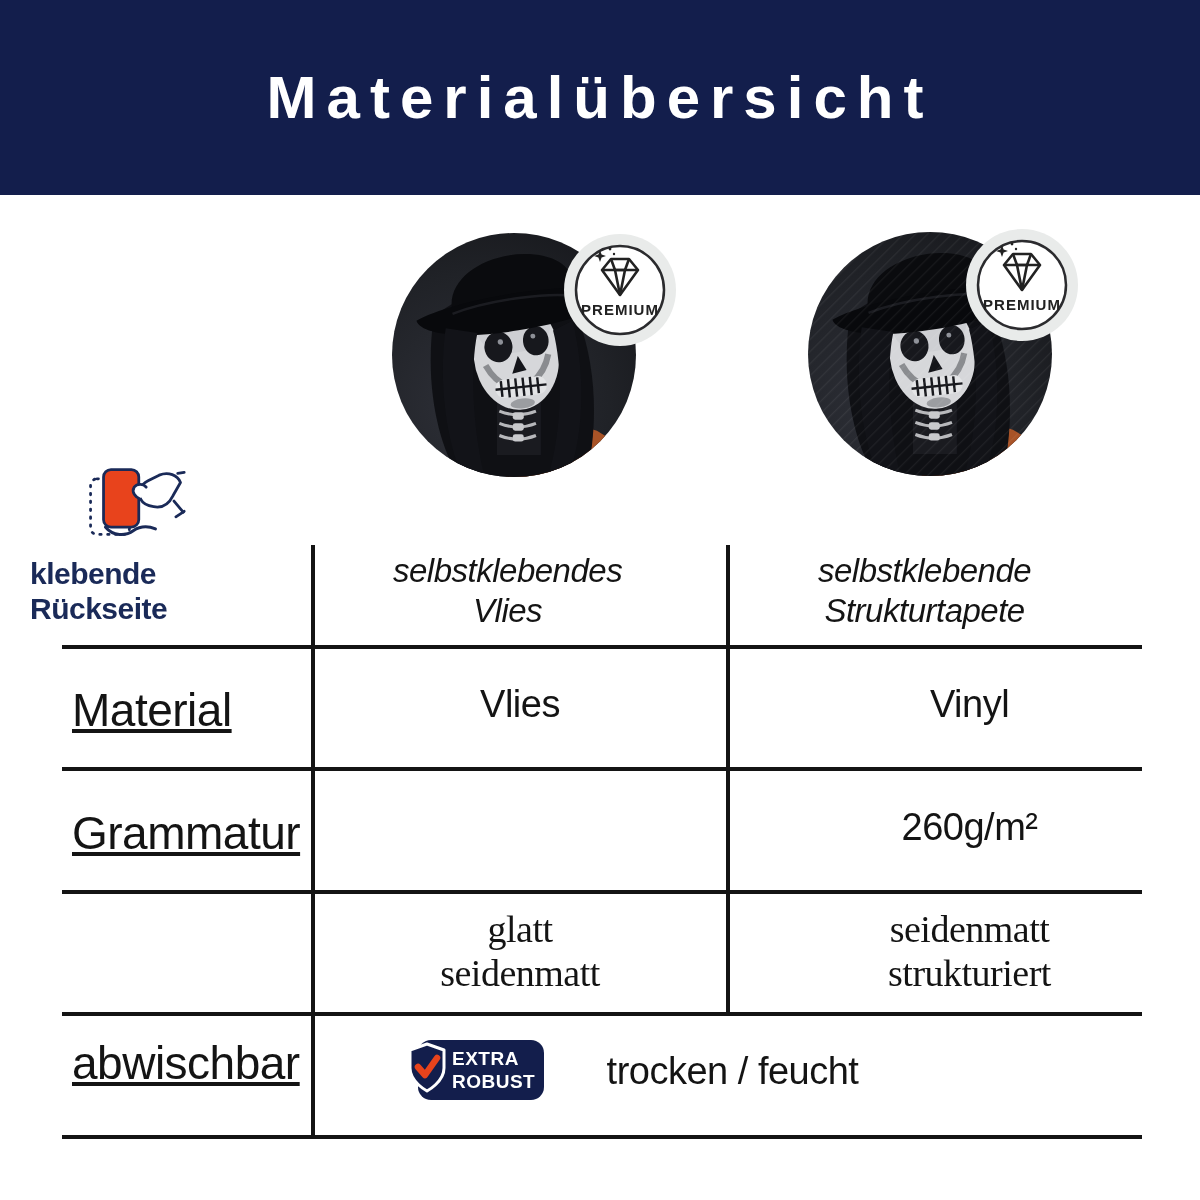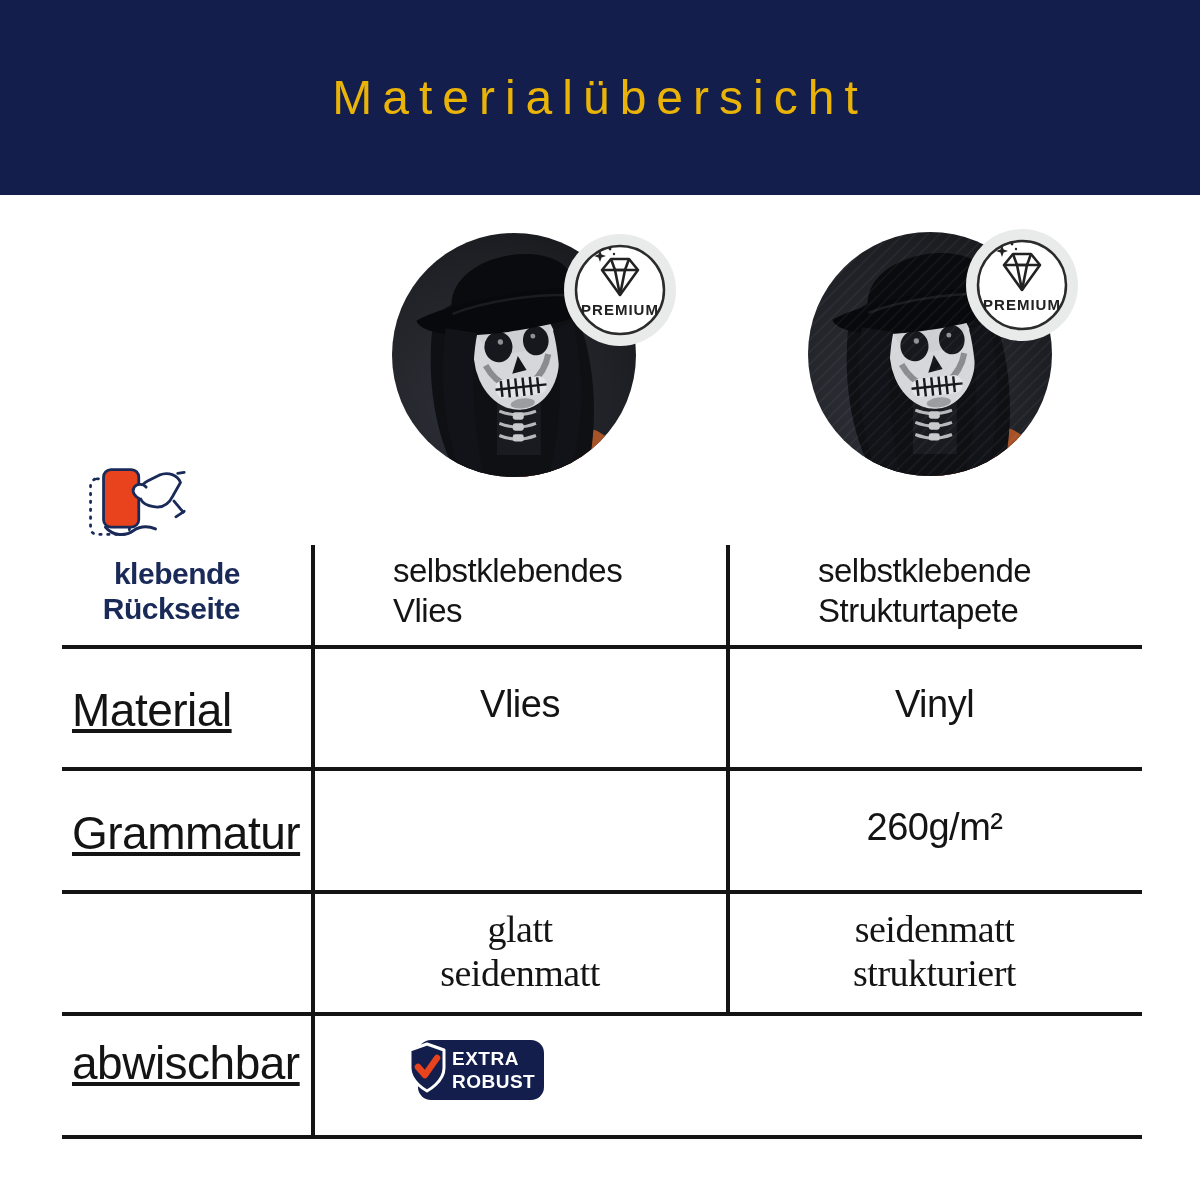--- a/index.html
+++ b/index.html
@@ -6,48 +6,48 @@
   .canvas{
     position:relative;width:1200px;height:1200px;background:#ffffff;overflow:hidden;
     font-family:"Liberation Sans", sans-serif;color:#141414;
   }
   
   .header{
     position:absolute;left:0;top:0;width:1200px;height:195px;background:#131e4c;
     display:flex;align-items:center;justify-content:center;
   }
   .header .title{
-    color:#eab308;font-size:48px;font-weight:normal;letter-spacing:10px;white-space:nowrap;
+    color:#ffffff;font-size:60px;font-weight:bold;letter-spacing:10px;white-space:nowrap;
   }
   
   .portrait{position:absolute;border-radius:50%;overflow:hidden;width:244px;height:244px;}
   .portrait.p-left{left:392px;top:233px;}
   .portrait.p-right{left:808px;top:232px;}
   .portrait svg{display:block;width:100%;height:100%;}
   
   .premium-badge{position:absolute;width:112px;height:112px;}
   .premium-badge.b-left{left:564px;top:234px;}
   .premium-badge.b-right{left:966px;top:229px;}
   
   .corner-icon{position:absolute;left:85px;top:464px;width:102px;height:88px;}
   .corner-label{
-    position:absolute;left:30px;top:556px;width:210px;text-align:right;
+    position:absolute;left:30px;top:556px;width:210px;text-align:left;
     color:#1a2a58;font-weight:bold;font-size:30px;line-height:35px;letter-spacing:-0.5px;
   }
   
   .hline{position:absolute;height:4px;background:#141414;left:62px;width:1080px;}
   .vline{position:absolute;width:4px;background:#141414;}
   
   .rowlabel{
     position:absolute;left:72px;font-size:46px;letter-spacing:-0.5px;white-space:nowrap;text-decoration:underline;
   }
   .cell-c1{position:absolute;left:313px;width:414px;text-align:center;font-size:38px;letter-spacing:-0.5px;}
-  .cell-c2{position:absolute;left:727px;width:415px;text-align:center;font-size:38px;letter-spacing:-0.5px;}
+  .cell-c2{position:absolute;left:727px;width:415px;text-align:center;font-size:38px;letter-spacing:-0.5px;padding-left:35px;}
   .colheader{
-    position:absolute;font-size:33px;line-height:40px;letter-spacing:-0.5px;text-align:left;
+    position:absolute;font-size:33px;line-height:40px;letter-spacing:-0.5px;text-align:center;font-style:italic;
   }
   .two-line{line-height:44px;font-family:Liberation Serif, serif;}
   
   .robust-badge{position:absolute;left:406px;top:1038px;width:140px;height:64px;}
   .row5-value{position:absolute;left:560px;top:1050px;width:345px;text-align:center;font-size:38px;letter-spacing:-0.5px;}
 </style>
 </head>
 <body>
 
 <div class="canvas">
@@ -231,14 +231,15 @@
     <svg viewBox="0 0 140 64">
       <rect x="12" y="2" width="126" height="60" rx="13" fill="#131e4c"></rect>
       <g>
         <path d="M21,6 L38,12 L38,30 C38,44 21,53 21,53 C21,53 4,44 4,30 L4,12 Z" fill="#131e4c" stroke="#ffffff" stroke-width="3" stroke-linejoin="round"></path>
         <path d="M12,29 L19,37 L31,20" fill="none" stroke="#e8431c" stroke-width="6.5" stroke-linecap="round" stroke-linejoin="round"></path>
       </g>
       <text x="46" y="27" font-size="19" font-weight="bold" letter-spacing="0.5" fill="#ffffff">EXTRA</text>
       <text x="46" y="50" font-size="19" font-weight="bold" letter-spacing="0.5" fill="#ffffff">ROBUST</text>
     </svg>
   </div>
+  <div class="row5-value">trocken / feucht</div>
 
 </div>
 
 </body></html>

